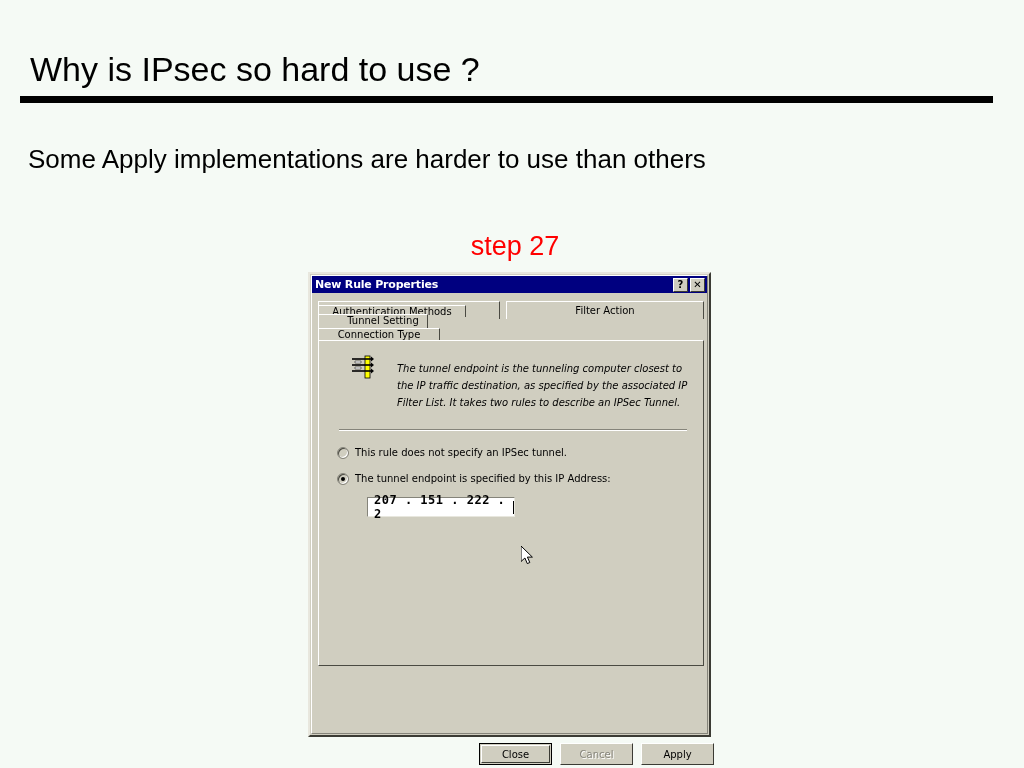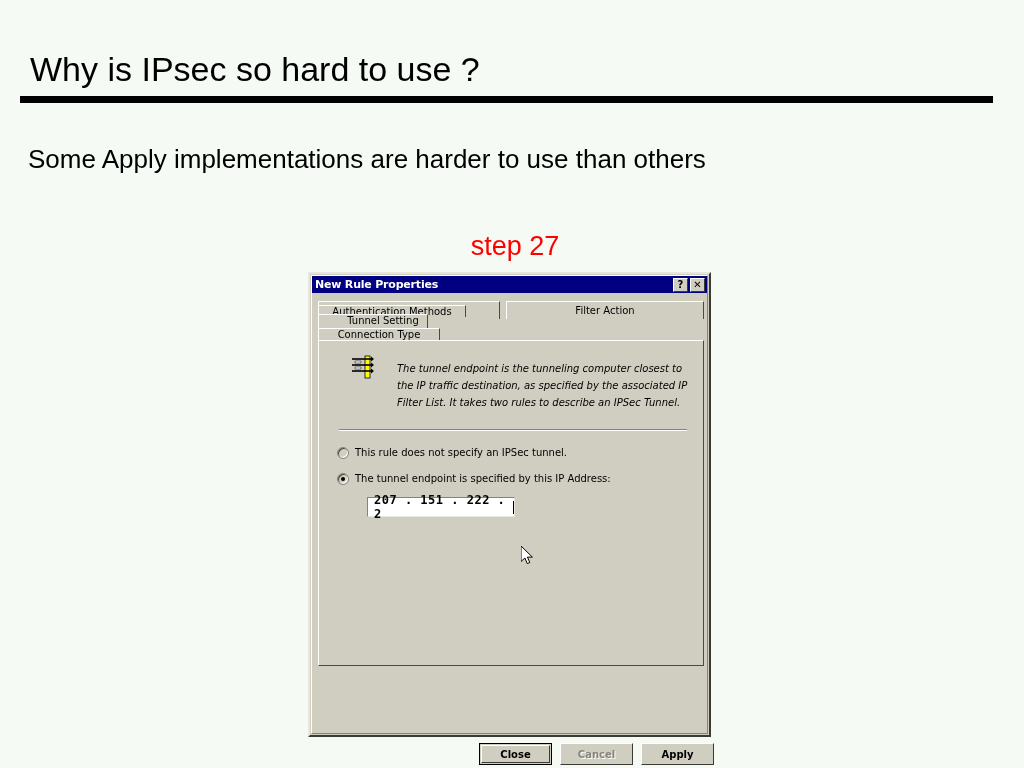--- a/index.html
+++ b/index.html
@@ -290,21 +290,20 @@
 
   
   .btn-row {
     position: absolute;
     left: 160px;
     top: 402px;
     width: 236px;
     height: 22px;
     display: flex;
     gap: 8px;
-    font-weight: bold;
   }
   .btn {
     width: 73px;
     height: 22px;
     background: #d0cec0;
     border-top: 1px solid #ffffff;
     border-left: 1px solid #ffffff;
     border-right: 1px solid #3b3b34;
     border-bottom: 1px solid #3b3b34;
     box-sizing: border-box;

